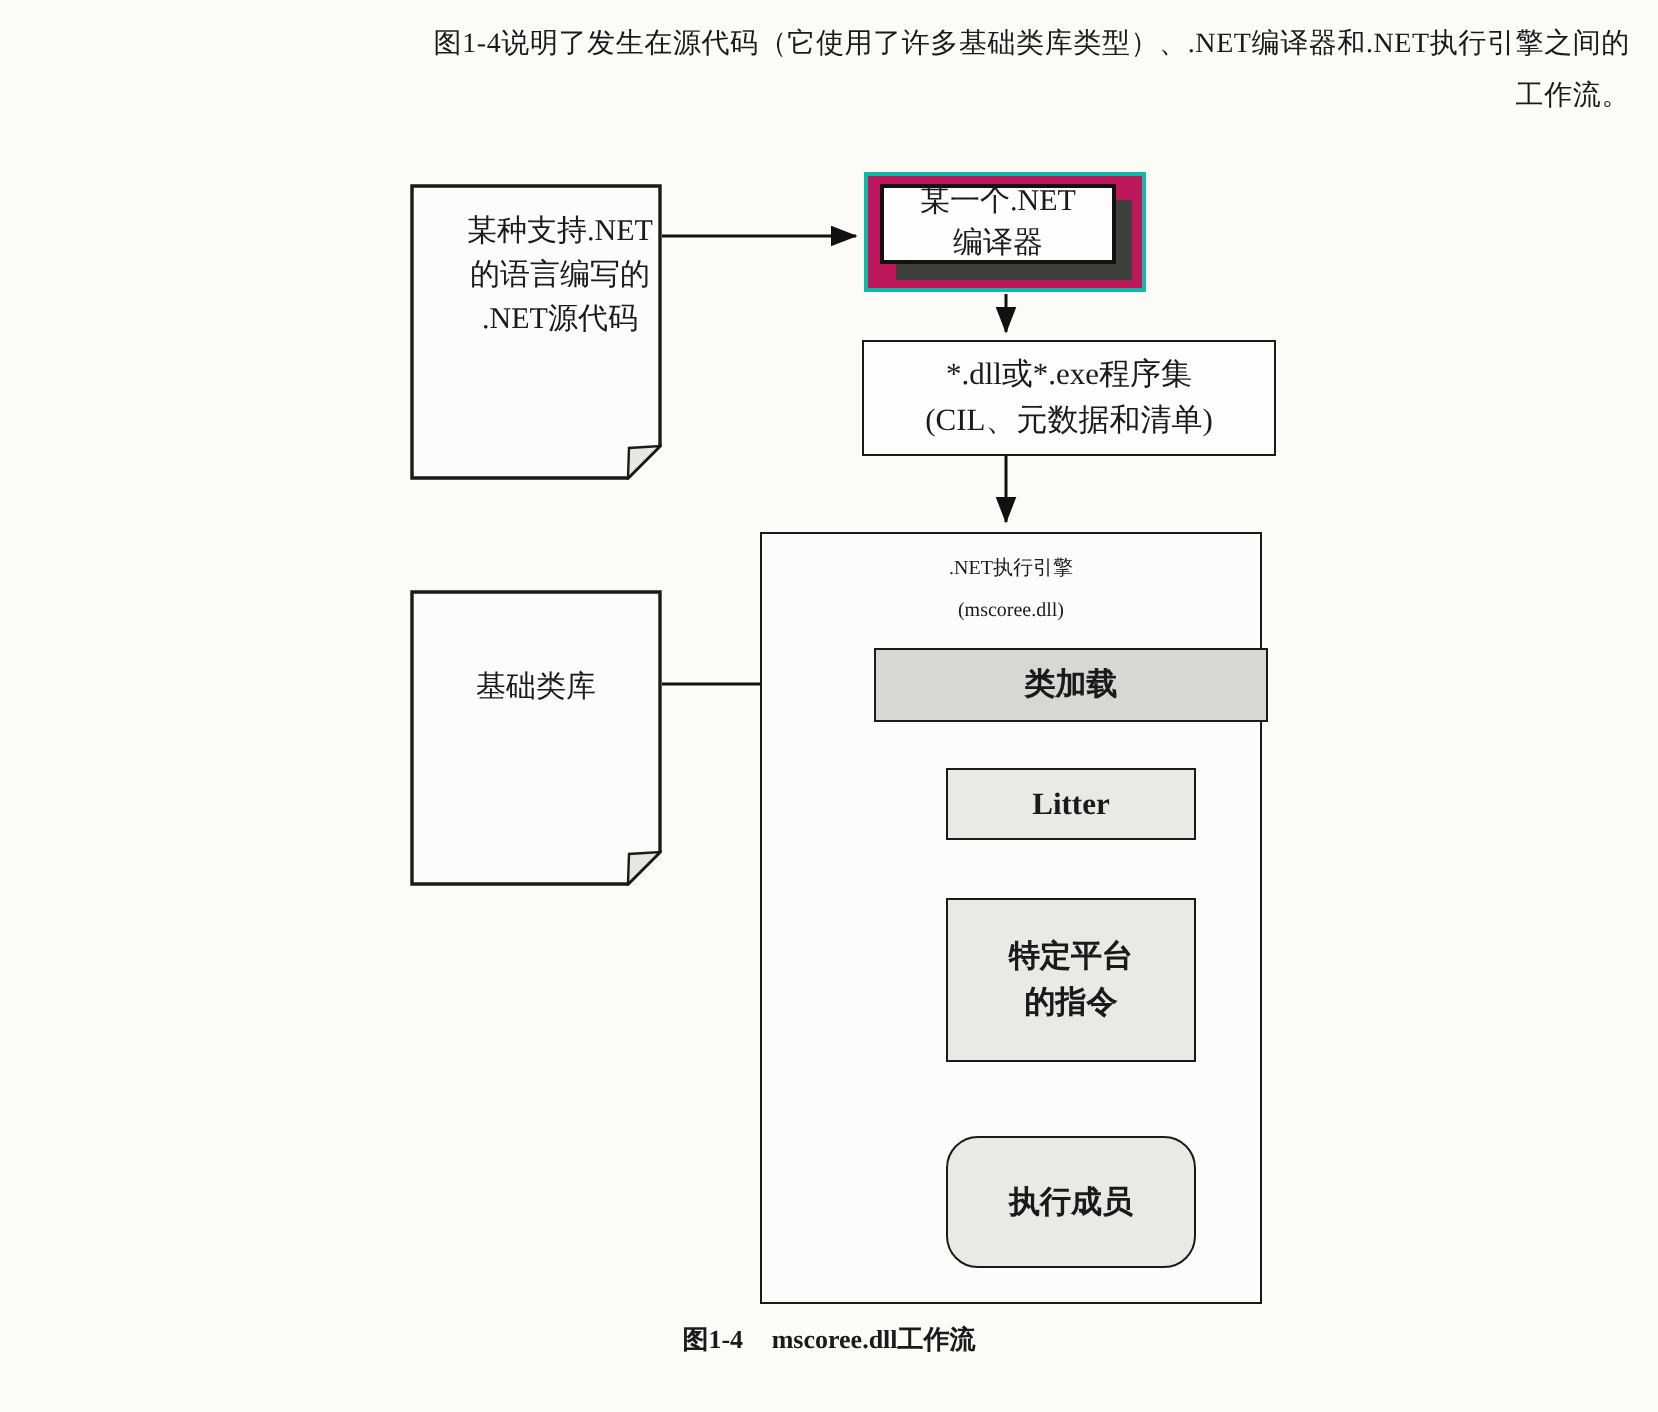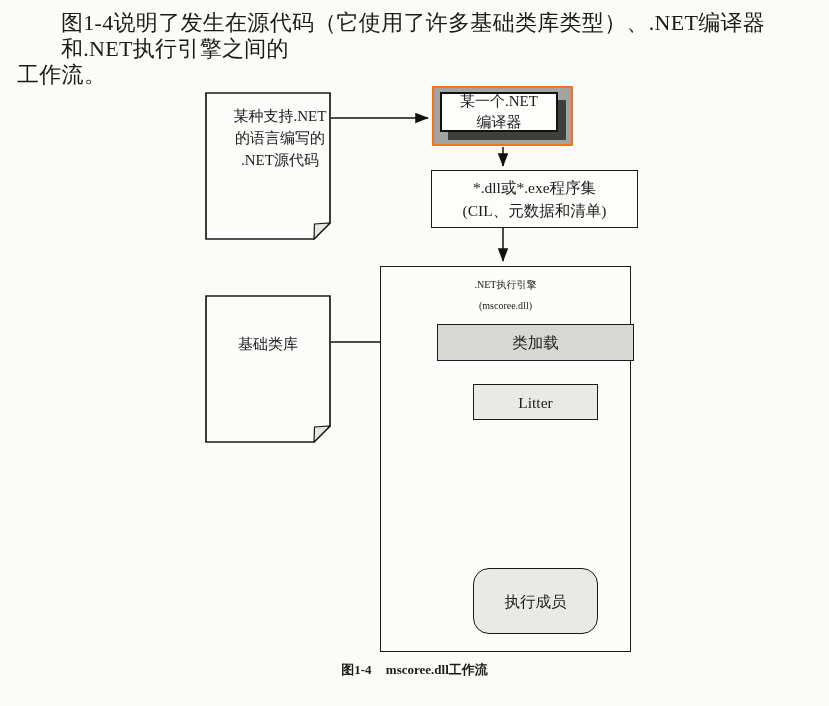--- a/index.html
+++ b/index.html
@@ -6,57 +6,57 @@
   body { background: #e8e8e8; font-family: "Liberation Serif", serif; }
   .page {
     position: relative;
     width: 829px; height: 706px;
     margin: 0 auto;
     background: #fbfbf8;
     color: #1a1a1a;
     overflow: hidden;
   }
   .para { position: absolute; left: 17px; top: 10px; width: 798px;
-          font-size: 22px; line-height: 26px; letter-spacing: .3px; }
+          font-size: 14px; line-height: 26px; letter-spacing: .3px; text-align: right; }
   .para .l1 { padding-left: 2em; }
 
   .arrows { position: absolute; left: 0; top: 0; pointer-events: none; }
 
   .node {
     position: absolute;
     border: 1.6px solid #1a1a1a;
     background: #fdfdfb;
     display: flex; flex-direction: column;
     align-items: center; justify-content: center;
     text-align: center;
     font-size: 15.5px; line-height: 23px; margin-left: 32px;
   }
   .shade-dark  { background: #d7d7d3; }
   .shade-light { background: #e9e9e5; }
-  .bold { font-weight: normal; }
+  .bold { font-weight: bold; }
 
   .engine {
     position: absolute;
     border: 1.6px solid #1a1a1a;
     background: #fcfcfa;
   }
   .engine-label { position: absolute; top: 7px; left: 0; width: 100%;
                   text-align: center; font-size: 10px; line-height: 21px; }
 
   .doc { position: absolute; }
   .doc svg { position: absolute; left: 0; top: 0; }
   .doc .doc-text { position: absolute; left: 4px; right: 4px;
                    text-align: center; font-size: 15px; line-height: 22px; }
   .doc1 .doc-text { top: 13px; }
   .doc2 .doc-text { top: 38px; }
 
   .compiler {
     position: absolute;
-    border: 2px solid #f97316;
-    background: #a3a3a3;
+    border: 2px solid #14b8a6;
+    background: #be185d;
   }
   .compiler-inner {
     position: absolute;
     top: 4px; left: 6px; right: 13px; bottom: 12px;
     border: 2px solid #111;
     background: #fdfdfb;
     box-shadow: 8px 8px 0 0 #3f3f3c;
     display: flex; flex-direction: column;
     align-items: center; justify-content: center;
     text-align: center; font-size: 15px; line-height: 21px;
@@ -123,20 +123,24 @@
   </div>
 
   <div class="node shade-dark bold" style="left:405px; top:324px; width:197px; height:37px;">
     <div>类加载</div>
   </div>
 
   <div class="node shade-light bold" style="left:441px; top:384px; width:125px; height:36px;">
     <div>Litter</div>
   </div>
 
+  <div class="node shade-light bold" style="left:441px; top:449px; width:125px; height:82px;">
+    <div>特定平台</div>
+    <div>的指令</div>
+  </div>
 
   <div class="node shade-light bold" style="left:441px; top:568px; width:125px; height:66px;border-radius:16px;">
     <div>执行成员</div>
   </div>
 
   <div class="doc doc2" style="left:205px; top:295px; width:126px; height:120px;">
     <svg width="126" height="148" viewBox="0 0 126 148">
       <path d="M1,1 H125 V131 L109,147 H1 Z" fill="#fcfcfa" stroke="#1a1a1a" stroke-width="1.7"></path>
       <path d="M125,131 L109,147 L109.5,132 Z" fill="#e7e7e2" stroke="#1a1a1a" stroke-width="1.2"></path>
     </svg>

